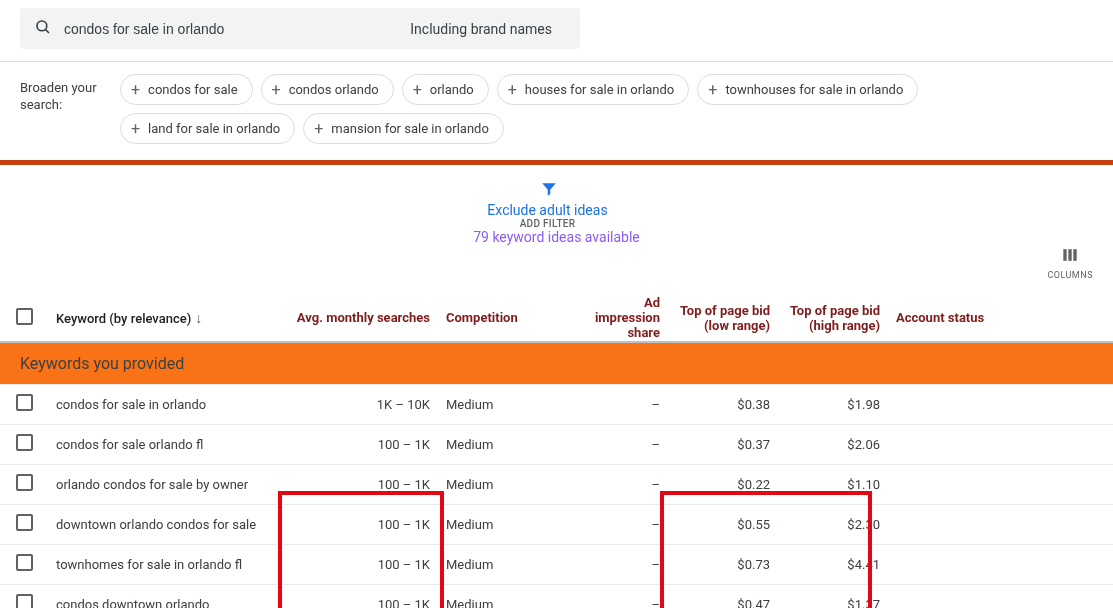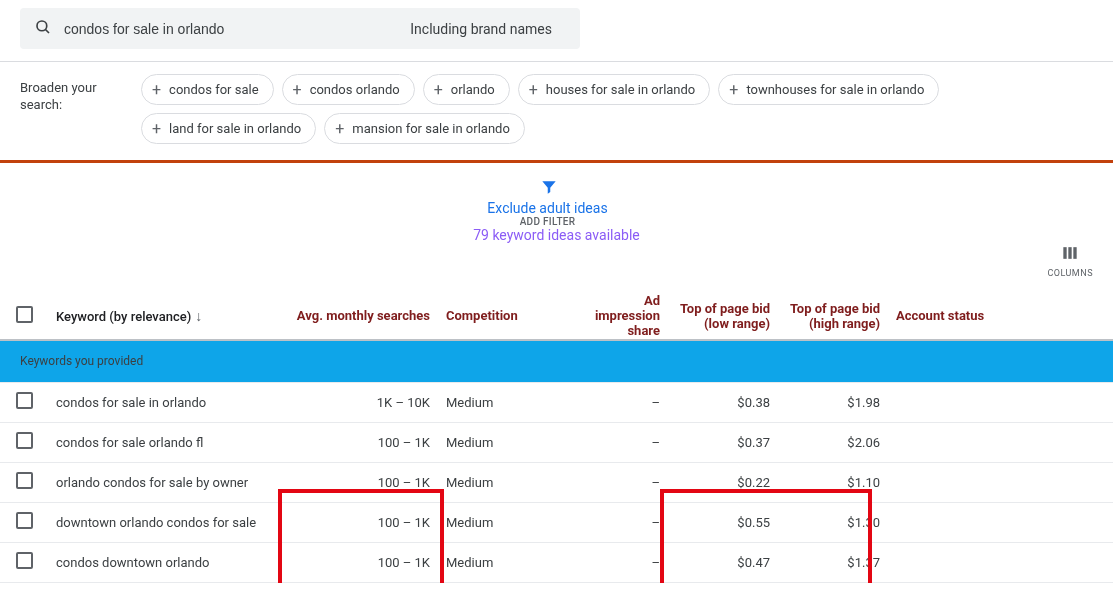--- a/index.html
+++ b/index.html
@@ -3,21 +3,21 @@
 <meta charset="utf-8">
 <style>
 * { box-sizing: border-box; margin: 0; padding: 0; }
 body { font-family: Roboto, Arial, sans-serif; font-size: 13px; color: #3c4043; background: #fff; width: 1113px; }
 .top-bar { display: flex; align-items: center; padding: 8px 20px 12px; border-bottom: 1px solid #dadce0; }
 .search-box { display: flex; align-items: center; background: #f1f3f4; border-radius: 4px; padding: 10px 14px; width: 560px; }
 .search-box svg { width: 18px; height: 18px; margin-right: 12px; }
 .search-input { border: none; background: transparent; font-size: 14px; flex: 1; color: #3c4043; outline: none; }
 .brand-names { font-size: 14px; color: #3c4043; margin-right: 14px; }
 .download-link { margin-left: auto; color: #1a73e8; font-weight: 500; font-size: 14px; letter-spacing: 0.3px; cursor: pointer; }
-.broaden-row { display: flex; padding: 12px 20px 16px; border-bottom: 3px solid #c2410c; gap: 21px; }
+.broaden-row { display: flex; padding: 12px 20px 16px; border-bottom: 5px solid #c2410c; }
 .broaden-label { width: 100px; font-size: 13px; color: #3c4043; line-height: 1.3; padding-top: 6px; }
 .chips { display: flex; flex-wrap: wrap; gap: 8px; flex: 1; }
 .chip { display: inline-flex; align-items: center; border: 1px solid #dadce0; border-radius: 16px; padding: 5px 14px 5px 10px; font-size: 13px; color: #3c4043; cursor: pointer; }
 .chip-plus { font-size: 16px; margin-right: 8px; font-weight: 400; color: #5f6368; }
 .filter-row { display: flex; align-items: center; padding: 14px 20px; flex-direction: column; }
 .filter-icon { color: #1a73e8; margin-right: 16px; }
 .filter-icon svg { width: 20px; height: 20px; }
 .exclude-link { color: #1a73e8; font-size: 14px; margin-right: 18px; cursor: pointer; }
 .add-filter { font-size: 10px; color: #5f6368; font-weight: 500; letter-spacing: 0.3px; margin-right: 18px; cursor: pointer; }
 .ideas-count { font-size: 14px; color: #8b5cf6; }
@@ -29,21 +29,21 @@
 th { color: #7f1d1d; font-weight: 700; height: 48px; border-bottom: 2px solid #bdc1c6; vertical-align: middle; }
 th.bold { color: #202124; font-weight: 500; }
 .col-check { width: 48px; text-align: center; }
 .col-keyword { width: 230px; }
 .col-searches { width: 160px; text-align: right; }
 .col-comp { width: 130px; }
 .col-impr { width: 100px; text-align: right; }
 .col-bidlow { width: 110px; text-align: right; }
 .col-bidhigh { width: 110px; text-align: right; }
 .col-status { }
-.section-row td { background: #0ea5e9; font-size: 12px; color: #3c4043; height: 42px; }
+.section-row td { background: #f97316; font-size: 16px; color: #3c4043; height: 42px; }
 .checkbox { width: 17px; height: 17px; border: 2px solid #5f6368; border-radius: 2px; display: inline-block; cursor: pointer; }
 .num { text-align: right; }
 .sort-arrow { font-size: 14px; color: #5f6368; margin-left: 4px; }
 .highlight-box { position: absolute; border: 4px solid #e30613; pointer-events: none; }
 .hl1 { left: 278px; top: 197px; width: 166px; height: 410px; }
 .hl2 { left: 660px; top: 197px; width: 212px; height: 410px; }
 .rel { position: relative; }
 </style>
 </head>
 <body>
@@ -162,21 +162,31 @@
           <td class="col-bidhigh num">$1.10</td>
           <td class="col-status"></td>
         </tr>
         <tr>
           <td class="col-check"><span class="checkbox"></span></td>
           <td class="col-keyword">downtown orlando condos for sale</td>
           <td class="col-searches num">100 – 1K</td>
           <td class="col-comp">Medium</td>
           <td class="col-impr num">–</td>
           <td class="col-bidlow num">$0.55</td>
-          <td class="col-bidhigh num">$1.30</td>
+          <td class="col-bidhigh num">$2.30</td>
+          <td class="col-status"></td>
+        </tr>
+        <tr>
+          <td class="col-check"><span class="checkbox"></span></td>
+          <td class="col-keyword">townhomes for sale in orlando fl</td>
+          <td class="col-searches num">100 – 1K</td>
+          <td class="col-comp">Medium</td>
+          <td class="col-impr num">–</td>
+          <td class="col-bidlow num">$0.73</td>
+          <td class="col-bidhigh num">$4.41</td>
           <td class="col-status"></td>
         </tr>
         <tr>
           <td class="col-check"><span class="checkbox"></span></td>
           <td class="col-keyword">condos downtown orlando</td>
           <td class="col-searches num">100 – 1K</td>
           <td class="col-comp">Medium</td>
           <td class="col-impr num">–</td>
           <td class="col-bidlow num">$0.47</td>
           <td class="col-bidhigh num">$1.37</td>

